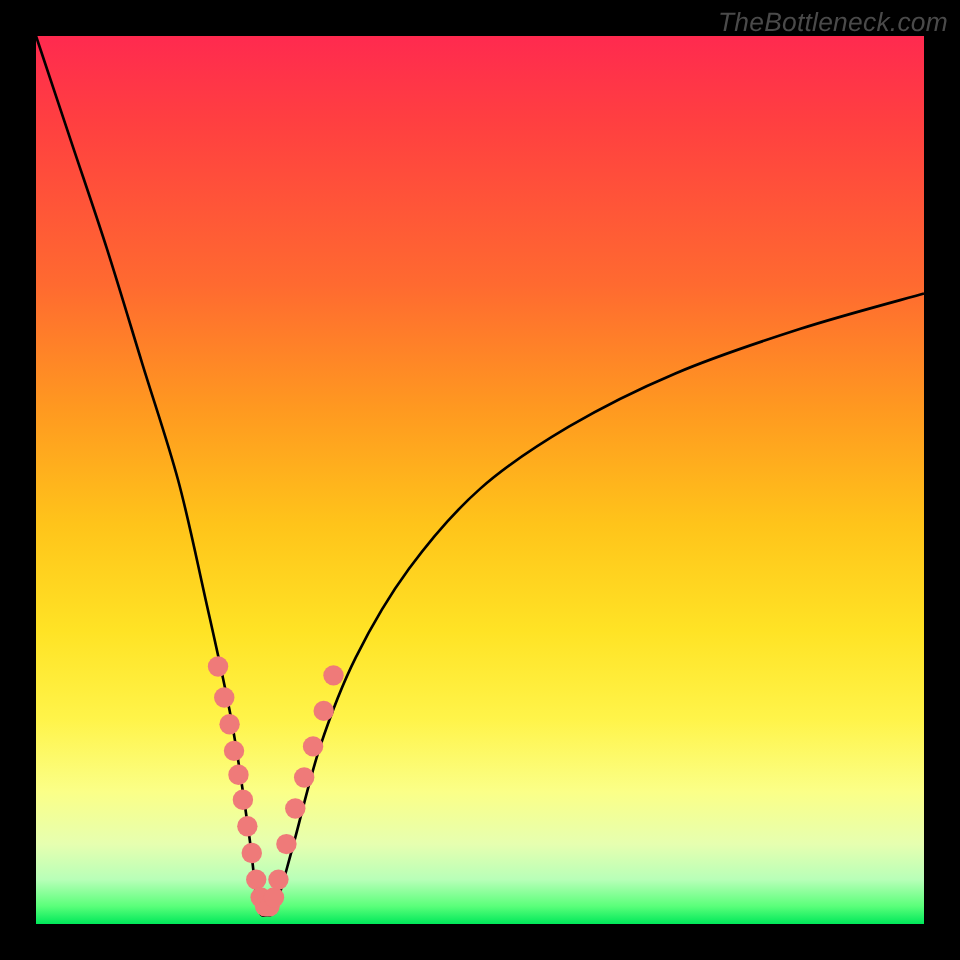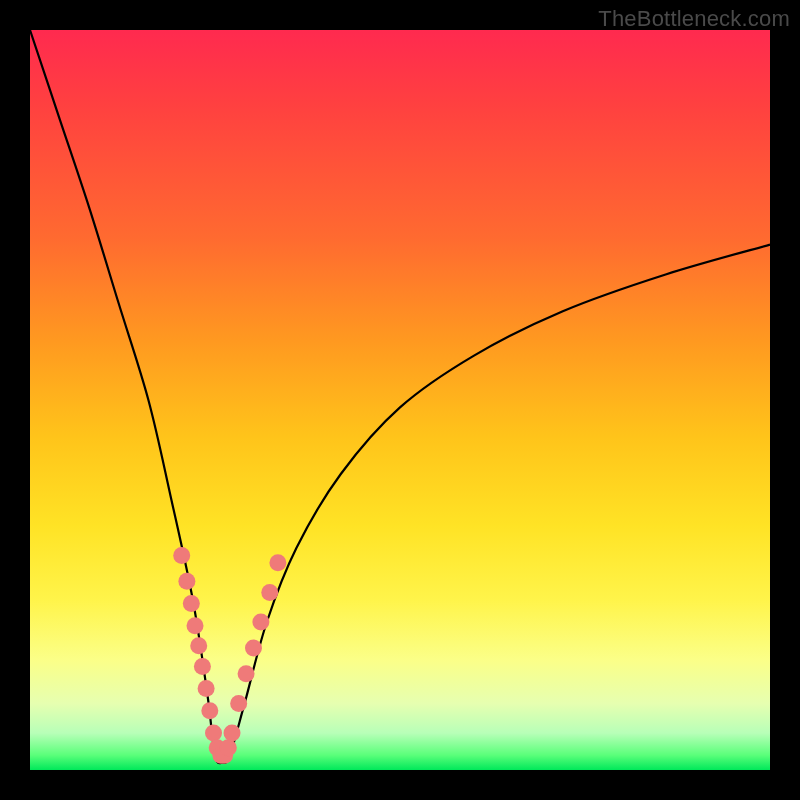--- a/index.html
+++ b/index.html
@@ -9,20 +9,21 @@
     height: 800px;
     overflow: hidden;
     background: #000;
     font-family: Arial, Helvetica, sans-serif;
   }
   .frame {
     position: relative;
     width: 800px;
     height: 800px;
     background: #000;
+    font-style: italic;
   }
   .plot-area {
     position: absolute;
     left: 30px;
     top: 30px;
     width: 740px;
     height: 740px;
     background: linear-gradient(
       to bottom,
       #ff2a4f 0%,

